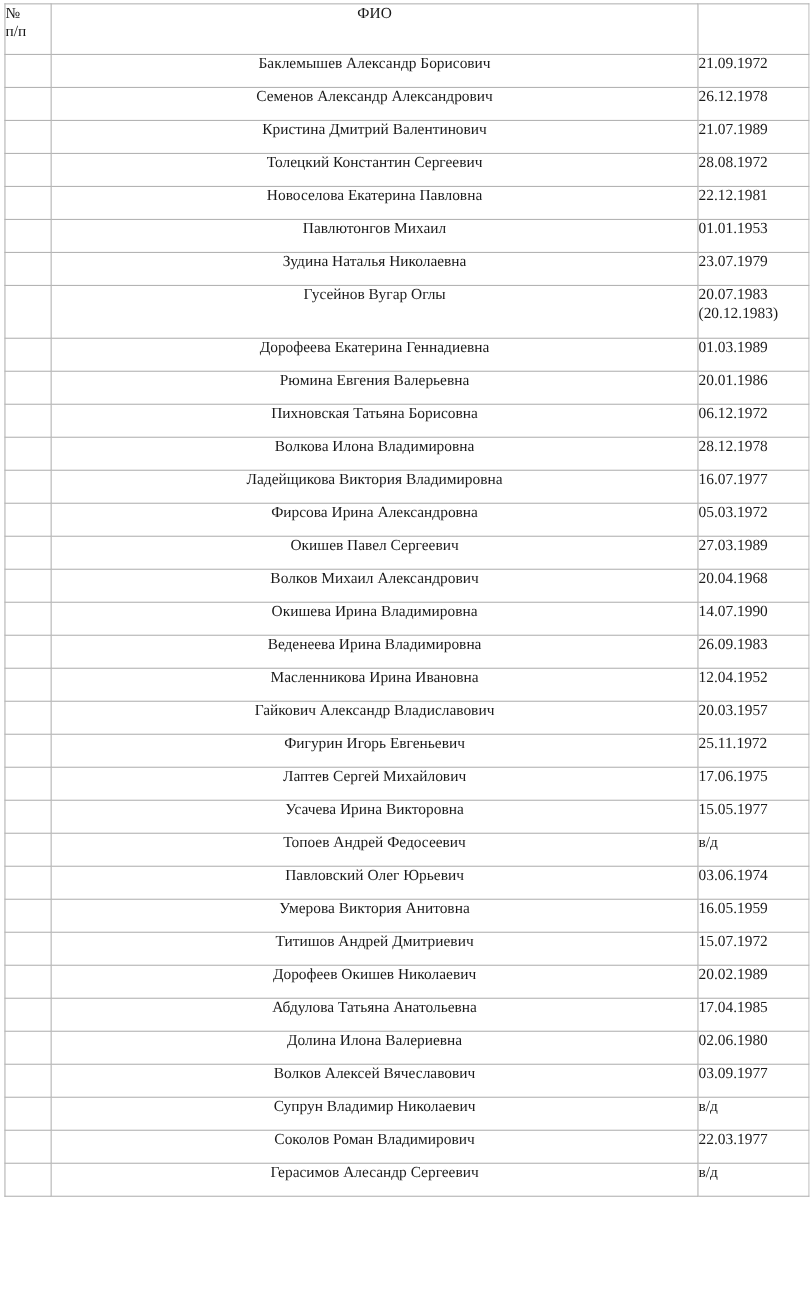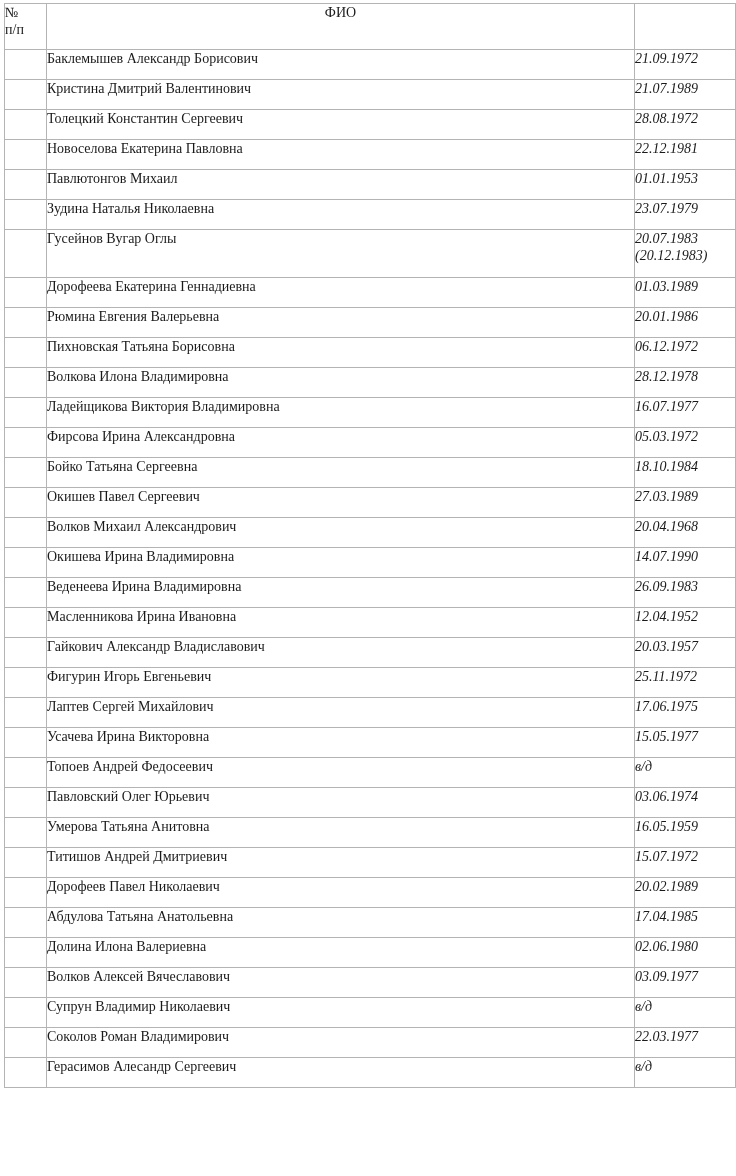--- a/index.html
+++ b/index.html
@@ -42,24 +42,24 @@
       line-height: 15px;
     }
     th.h-name {
       padding-top: 6px;
       font-size: 13px;
     }
     th.h-date { }
     td.num { height: 29px; }
     td.name {
       padding: 6px 0 0 7px;
+      text-align: center;
     }
     td.date {
       padding: 6px 0 0 7px;
-      font-style: italic;
     }
     tr.tall td.num { height: 47px; }
     .date-line { display: block; }
   </style>
 </head>
 <body>
 
 <table class="roster">
   <colgroup>
     <col class="c-num">
@@ -79,20 +79,27 @@
   <tbody id="rows">
       <tr>
         <td class="num"></td>
         <td class="name">Баклемышев Александр Борисович</td>
         <td class="date">
           <span class="date-line">21.09.1972</span>
         </td>
       </tr>
       <tr>
         <td class="num"></td>
+        <td class="name">Семенов Александр Александрович</td>
+        <td class="date">
+          <span class="date-line">26.12.1978</span>
+        </td>
+      </tr>
+      <tr>
+        <td class="num"></td>
         <td class="name">Кристина Дмитрий Валентинович</td>
         <td class="date">
           <span class="date-line">21.07.1989</span>
         </td>
       </tr>
       <tr>
         <td class="num"></td>
         <td class="name">Толецкий Константин Сергеевич</td>
         <td class="date">
           <span class="date-line">28.08.1972</span>
@@ -164,27 +171,20 @@
       </tr>
       <tr>
         <td class="num"></td>
         <td class="name">Фирсова Ирина Александровна</td>
         <td class="date">
           <span class="date-line">05.03.1972</span>
         </td>
       </tr>
       <tr>
         <td class="num"></td>
-        <td class="name">Бойко Татьяна Сергеевна</td>
-        <td class="date">
-          <span class="date-line">18.10.1984</span>
-        </td>
-      </tr>
-      <tr>
-        <td class="num"></td>
         <td class="name">Окишев Павел Сергеевич</td>
         <td class="date">
           <span class="date-line">27.03.1989</span>
         </td>
       </tr>
       <tr>
         <td class="num"></td>
         <td class="name">Волков Михаил Александрович</td>
         <td class="date">
           <span class="date-line">20.04.1968</span>
@@ -248,35 +248,35 @@
       </tr>
       <tr>
         <td class="num"></td>
         <td class="name">Павловский Олег Юрьевич</td>
         <td class="date">
           <span class="date-line">03.06.1974</span>
         </td>
       </tr>
       <tr>
         <td class="num"></td>
-        <td class="name">Умерова Татьяна Анитовна</td>
+        <td class="name">Умерова Виктория Анитовна</td>
         <td class="date">
           <span class="date-line">16.05.1959</span>
         </td>
       </tr>
       <tr>
         <td class="num"></td>
         <td class="name">Титишов Андрей Дмитриевич</td>
         <td class="date">
           <span class="date-line">15.07.1972</span>
         </td>
       </tr>
       <tr>
         <td class="num"></td>
-        <td class="name">Дорофеев Павел Николаевич</td>
+        <td class="name">Дорофеев Окишев Николаевич</td>
         <td class="date">
           <span class="date-line">20.02.1989</span>
         </td>
       </tr>
       <tr>
         <td class="num"></td>
         <td class="name">Абдулова Татьяна Анатольевна</td>
         <td class="date">
           <span class="date-line">17.04.1985</span>
         </td>

